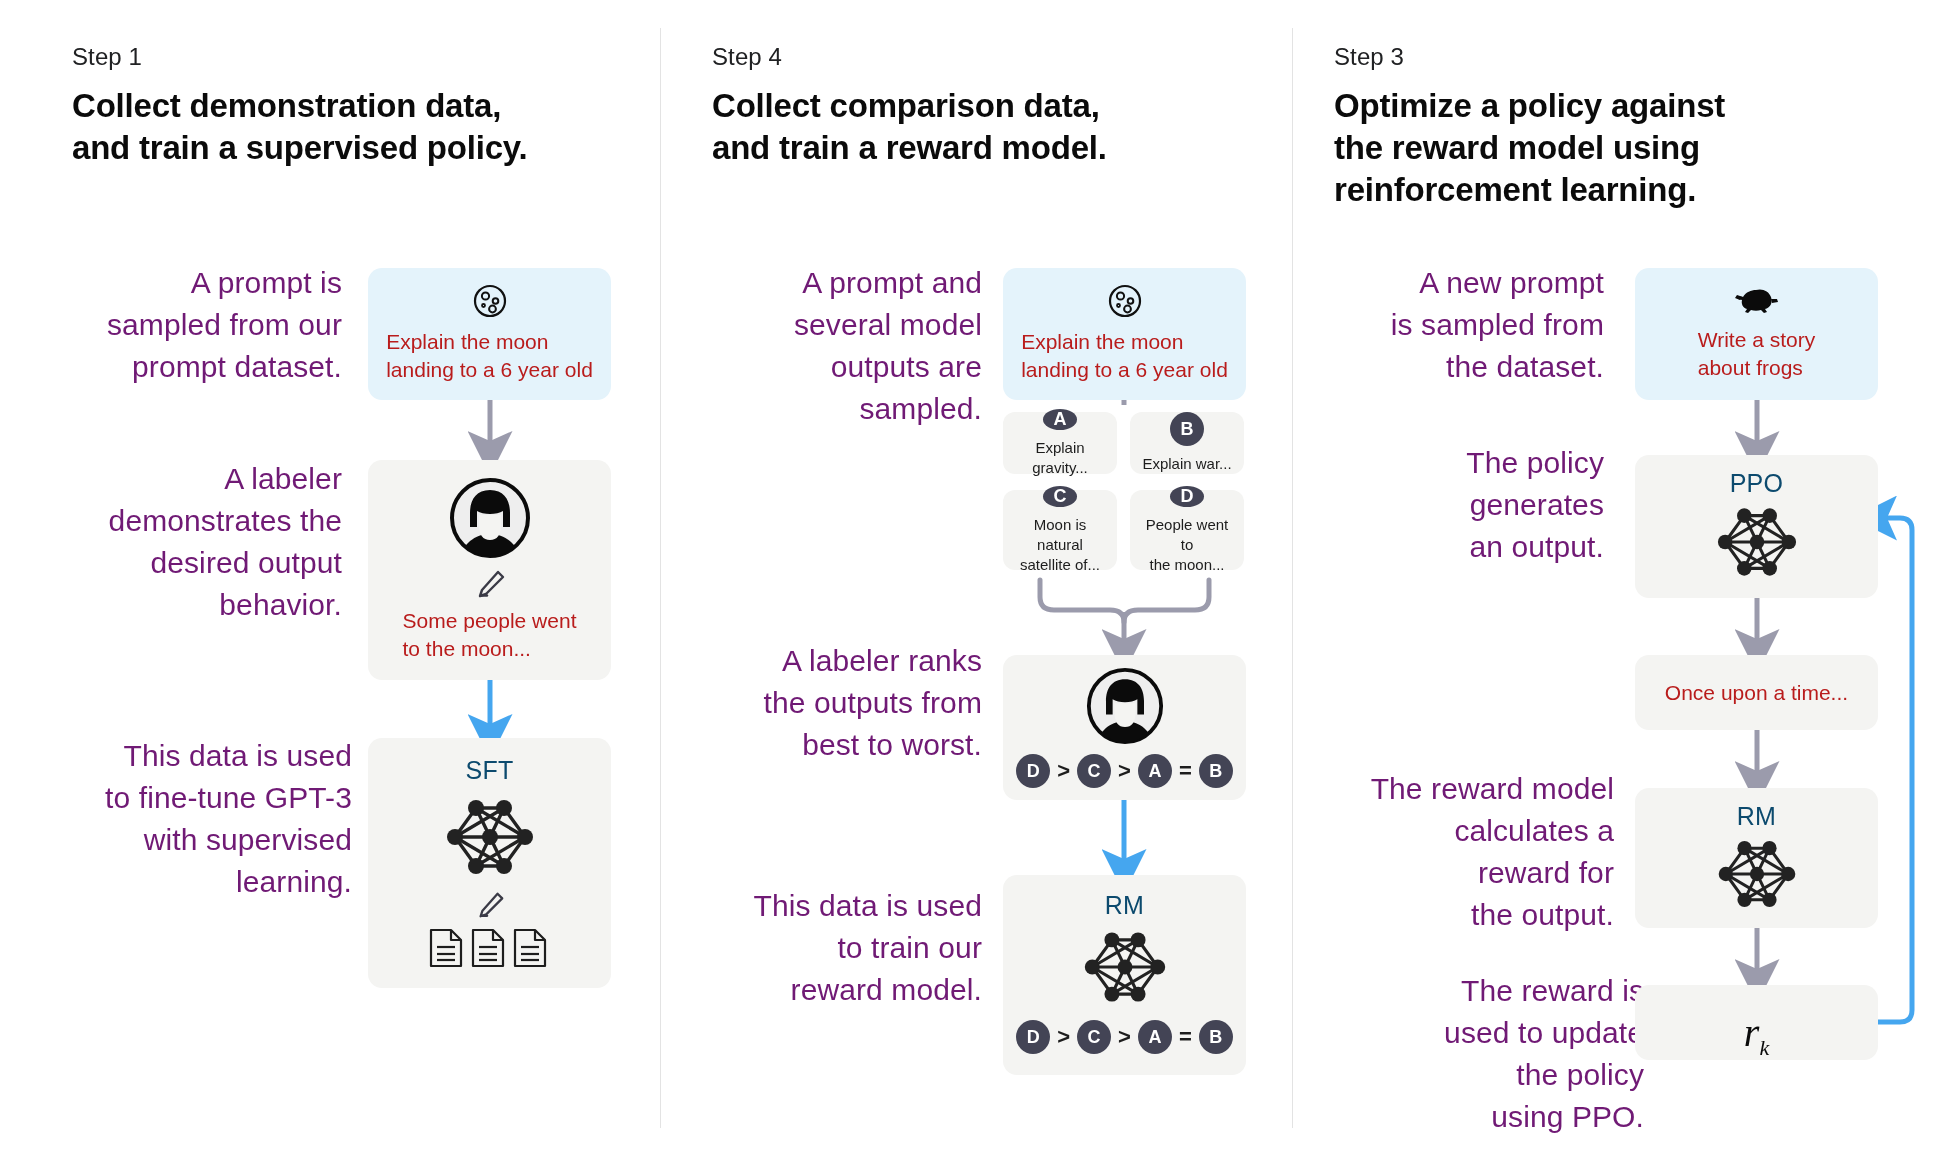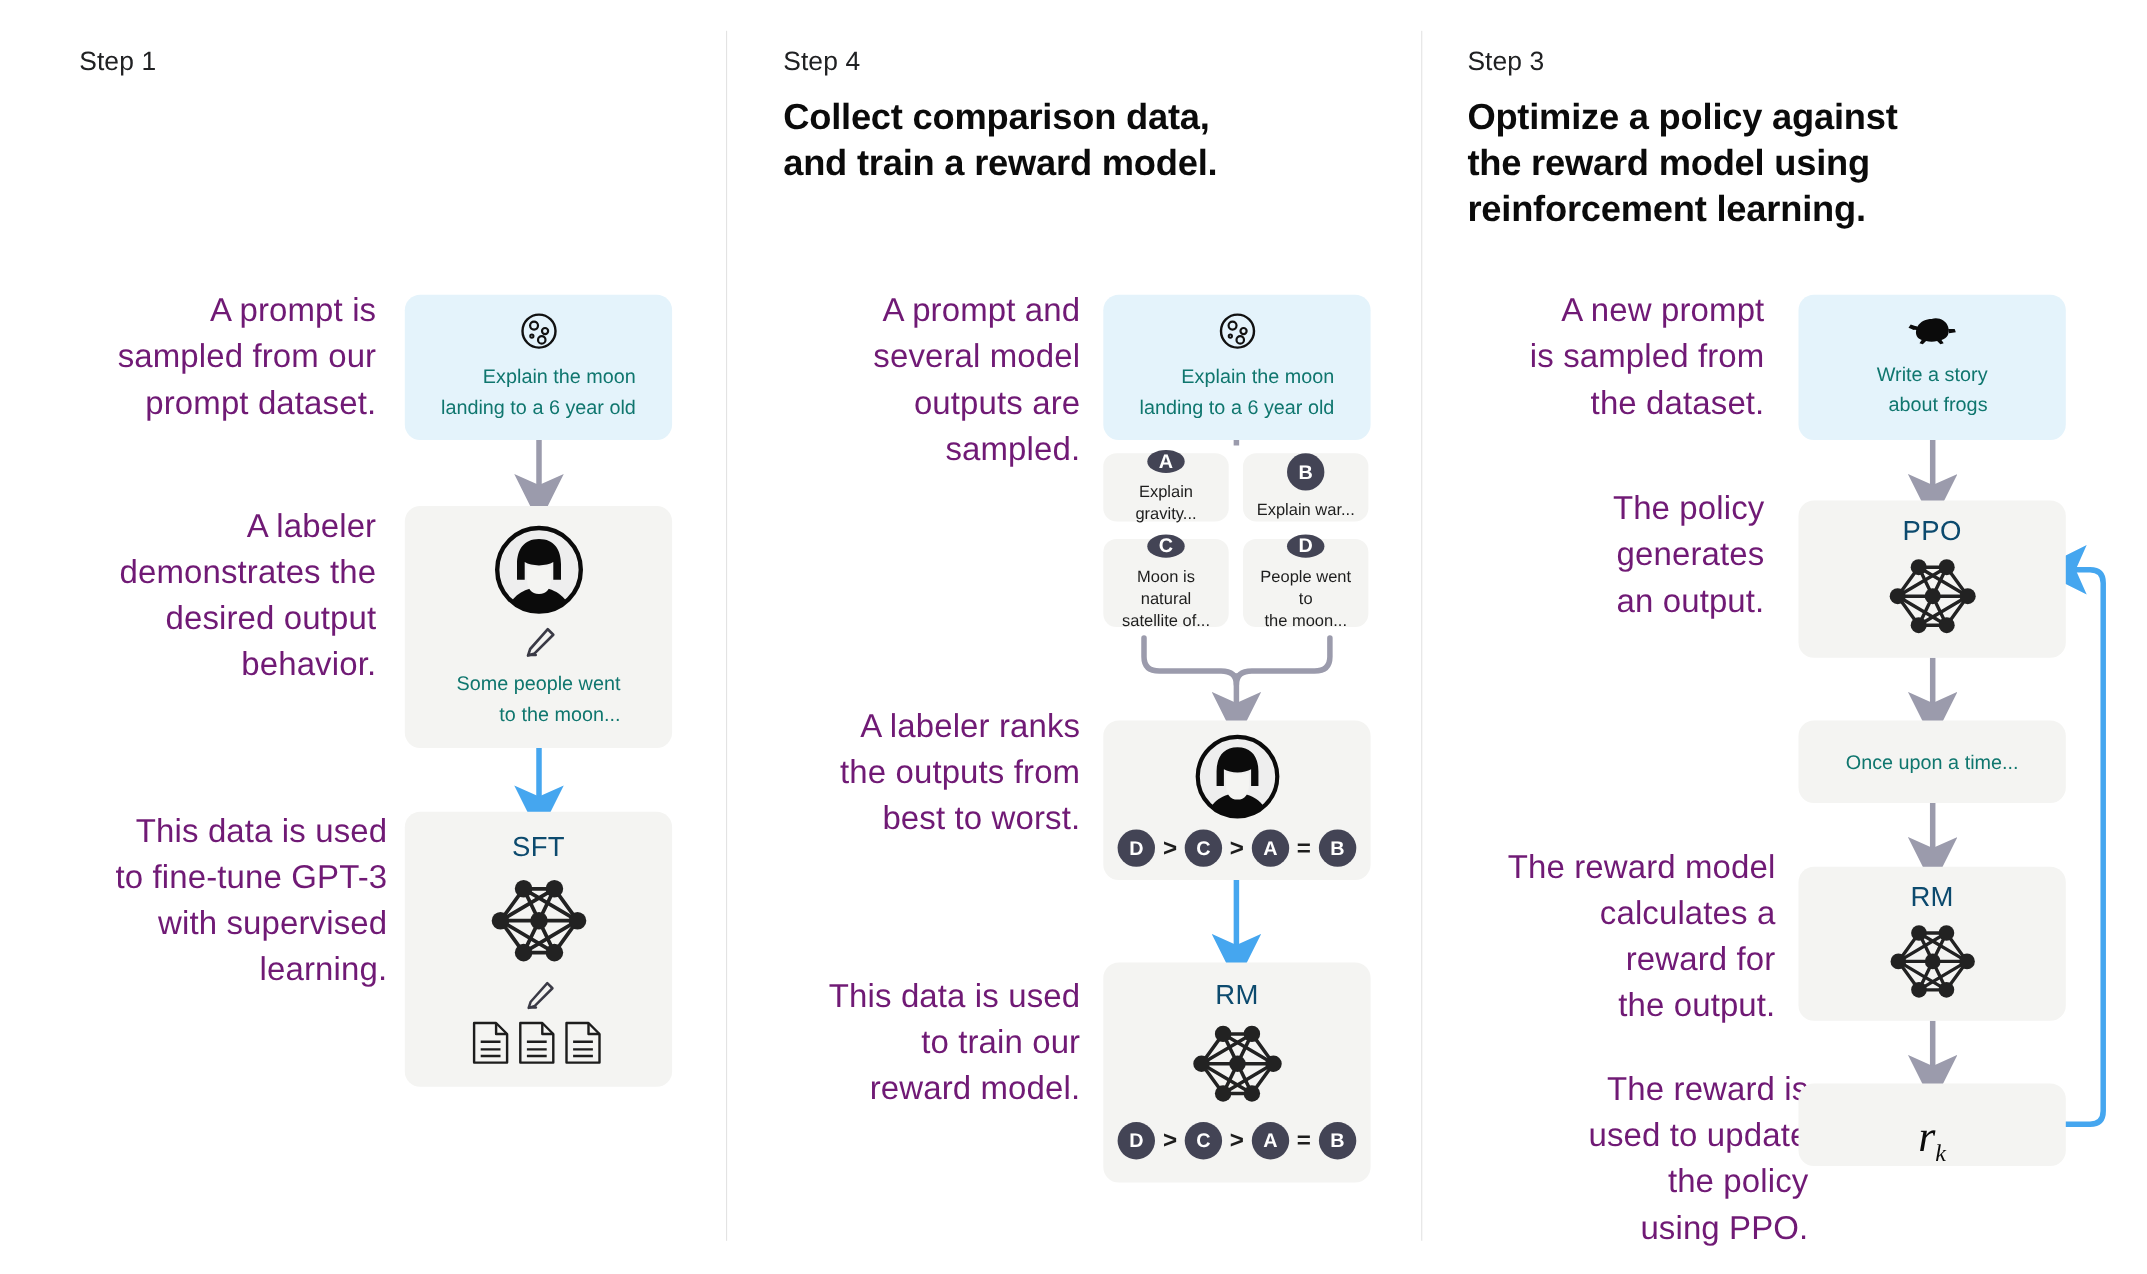--- a/index.html
+++ b/index.html
@@ -26,21 +26,21 @@
                 color: #0b0b0b; letter-spacing: -0.2px; }
 
   .body-text { position: absolute; font-size: 30px; line-height: 42px; color: #701a75; letter-spacing: .1px; text-align: right; }
 
   
   .card { position: absolute; border-radius: 14px; display: flex; flex-direction: column;
           align-items: center; justify-content: center; }
   .card.blue { background: #e4f3fb; }
   .card.grey { background: #f4f4f2; }
 
-  .card-text { font-size: 18px; line-height: 28px; text-align: right; color: #0f766e; }
+  .card-text { font-size: 21px; line-height: 28px; text-align: left; color: #b91c1c; }
   .card-title { font-size: 25px; color: #0c4a6e; letter-spacing: .3px; }
 
   .mini { position: absolute; border-radius: 12px; background: #f4f4f2;
           display: flex; flex-direction: column; align-items: center; justify-content: center; }
   .mini .mini-text { font-size: 15px; line-height: 20px; text-align: center; color: #1d1d1d; padding: 0 8px; }
 
   .badge { width: 34px; height: 34px; border-radius: 50%; background: #434455;
            color: #ffffff; font-size: 18px; font-weight: bold; display: flex;
            align-items: center; justify-content: center; margin-bottom: 8px; }
 
@@ -87,20 +87,22 @@
     <line x1="1757" y1="400" x2="1757" y2="452" stroke="#9b9bac" stroke-width="5" marker-end="url(#ahG)"></line>
     <line x1="1757" y1="598" x2="1757" y2="650" stroke="#9b9bac" stroke-width="5" marker-end="url(#ahG)"></line>
     <line x1="1757" y1="730" x2="1757" y2="782" stroke="#9b9bac" stroke-width="5" marker-end="url(#ahG)"></line>
     <line x1="1757" y1="928" x2="1757" y2="980" stroke="#9b9bac" stroke-width="5" marker-end="url(#ahG)"></line>
 
     <path d="M1868,1022 L1900,1022 Q1912,1022 1912,1010 L1912,530 Q1912,518 1900,518 L1876,518" fill="none" stroke="#45a6ef" stroke-width="5" stroke-linecap="round" marker-end="url(#ahB)"></path>
   </svg>
 
   <div class="col" id="col1">
     <div class="step-label" style="left:72px; top:43px;">Step 1</div>
+    <div class="step-title" style="left:72px; top:85px; width:560px; white-space:pre-line;">Collect demonstration data,
+and train a supervised policy.</div>
 
     <div class="body-text" style="left:72px; top:262px; width:270px; white-space:pre-line;">A prompt is
 sampled from our
 prompt dataset.</div>
     <div class="body-text" style="left:72px; top:458px; width:270px; white-space:pre-line;">A labeler
 demonstrates the
 desired output
 behavior.</div>
     <div class="body-text" style="left:72px; top:735px; width:280px; white-space:pre-line;">This data is used
 to fine-tune GPT-3

